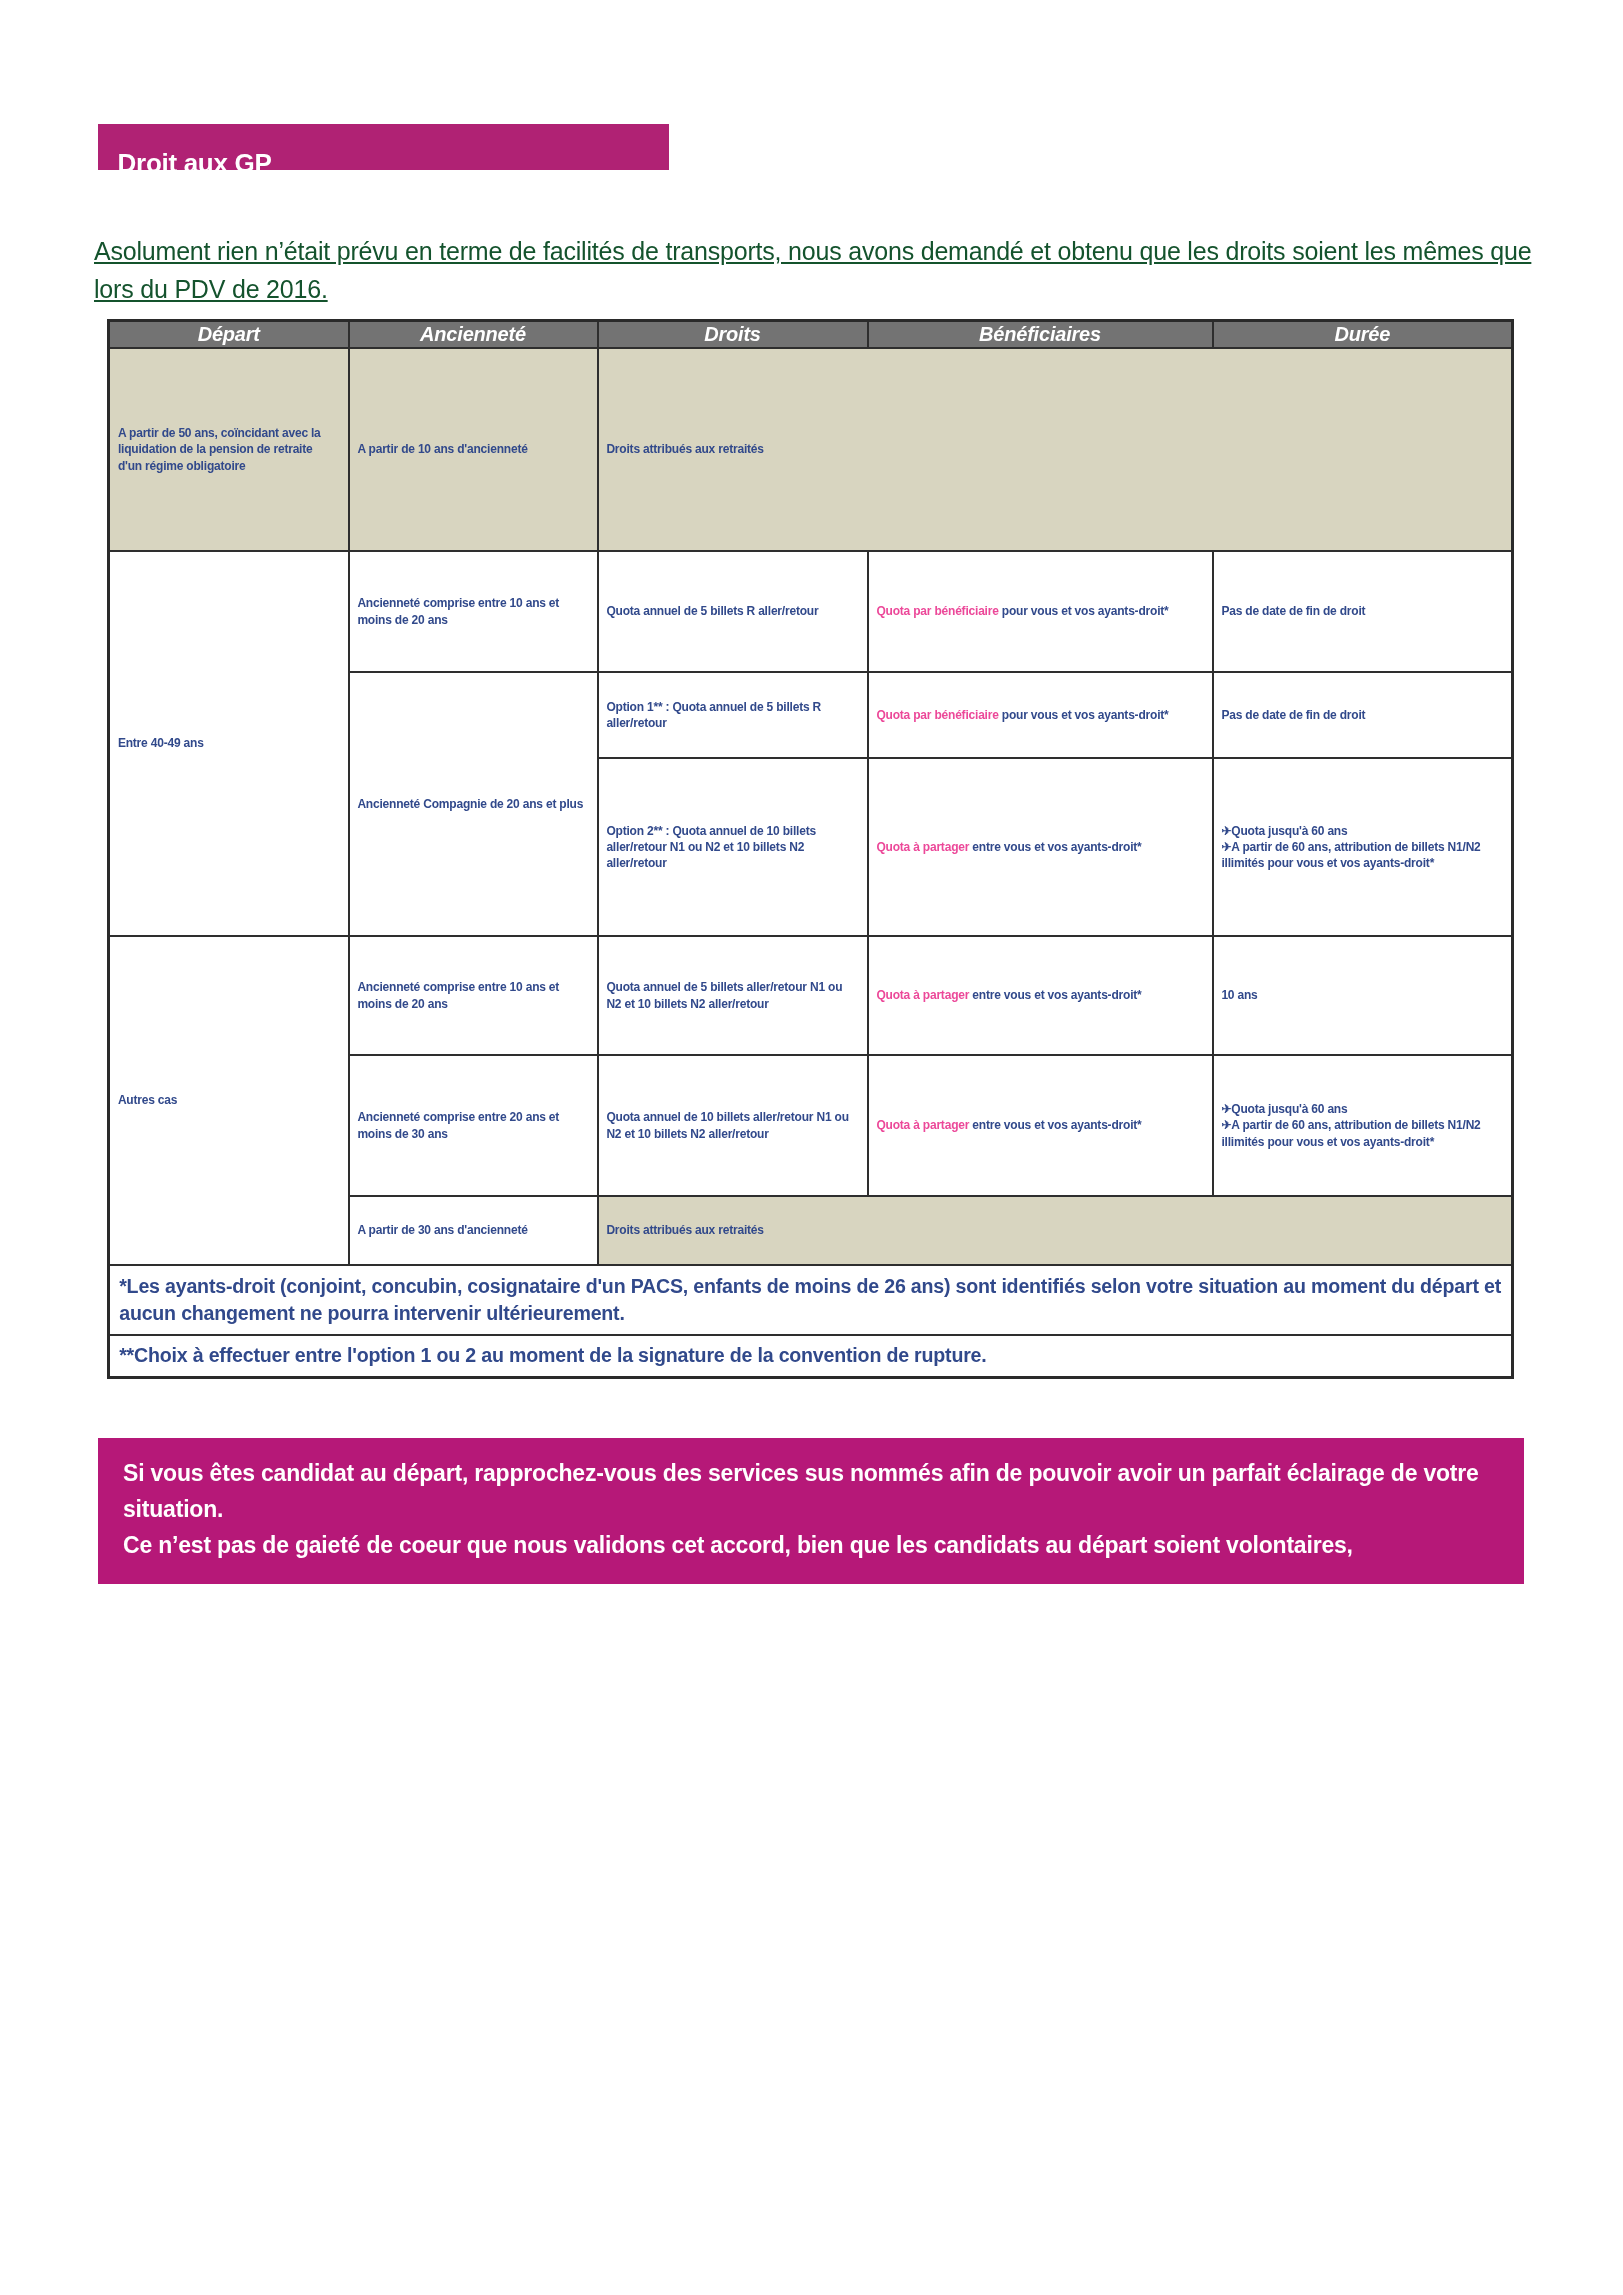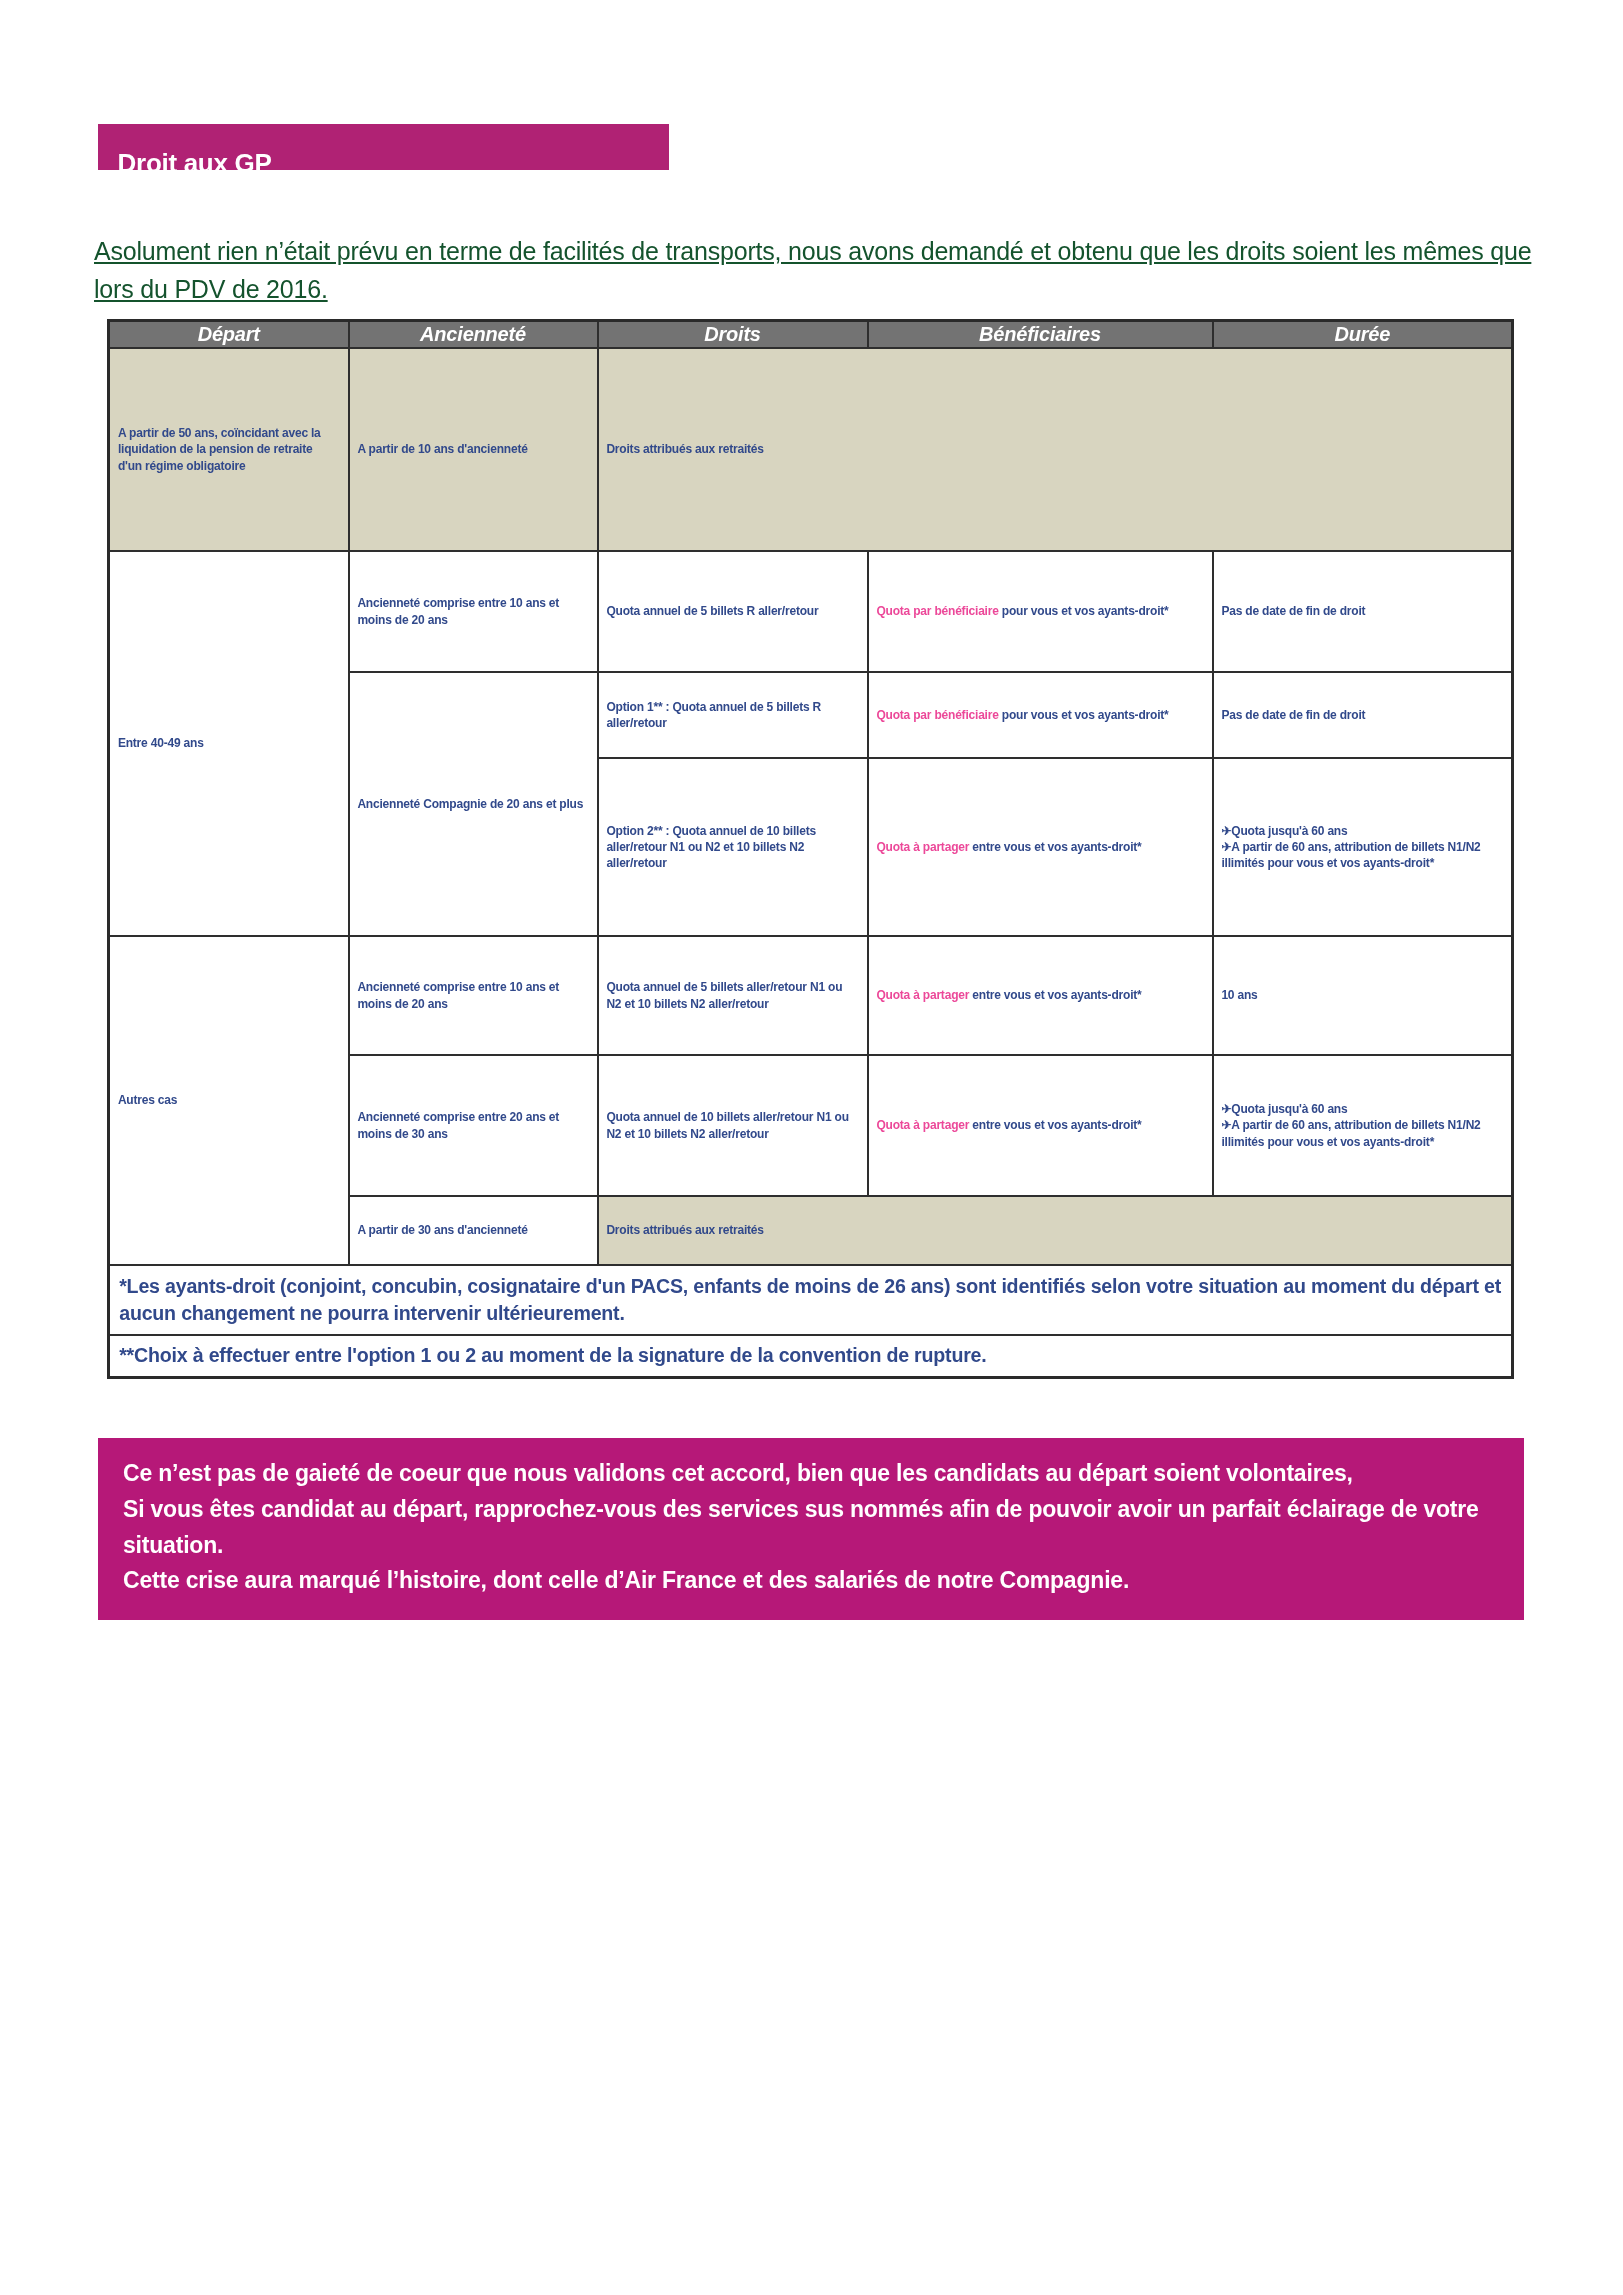--- a/index.html
+++ b/index.html
@@ -159,17 +159,16 @@
   <tr class="footnote-row fn1">
     <td colspan="5">*Les ayants-droit (conjoint, concubin, cosignataire d'un PACS, enfants de moins de 26 ans) sont identifiés selon votre situation au moment du départ et aucun changement ne pourra intervenir ultérieurement.</td>
   </tr>
   <tr class="footnote-row fn2">
     <td colspan="5">**Choix à effectuer entre l'option 1 ou 2 au moment de la signature de la convention de rupture.</td>
   </tr>
 </tbody>
   </table>
 
 <div class="callout">
+  <div>Si vous êtes candidat au départ, rapprochez-vous des services sus nommés afin de pouvoir avoir un parfait éclairage de votre situation.</div>
   <div>Ce n’est pas de gaieté de coeur que nous validons cet accord, bien que les candidats au départ soient volontaires,</div>
-  <div>Si vous êtes candidat au départ, rapprochez-vous des services sus nommés afin de pouvoir avoir un parfait éclairage de votre situation.</div>
-  <div>Cette crise aura marqué l’histoire, dont celle d’Air France et des salariés de notre Compagnie.</div>
 </div>
 
 
 </body></html>

